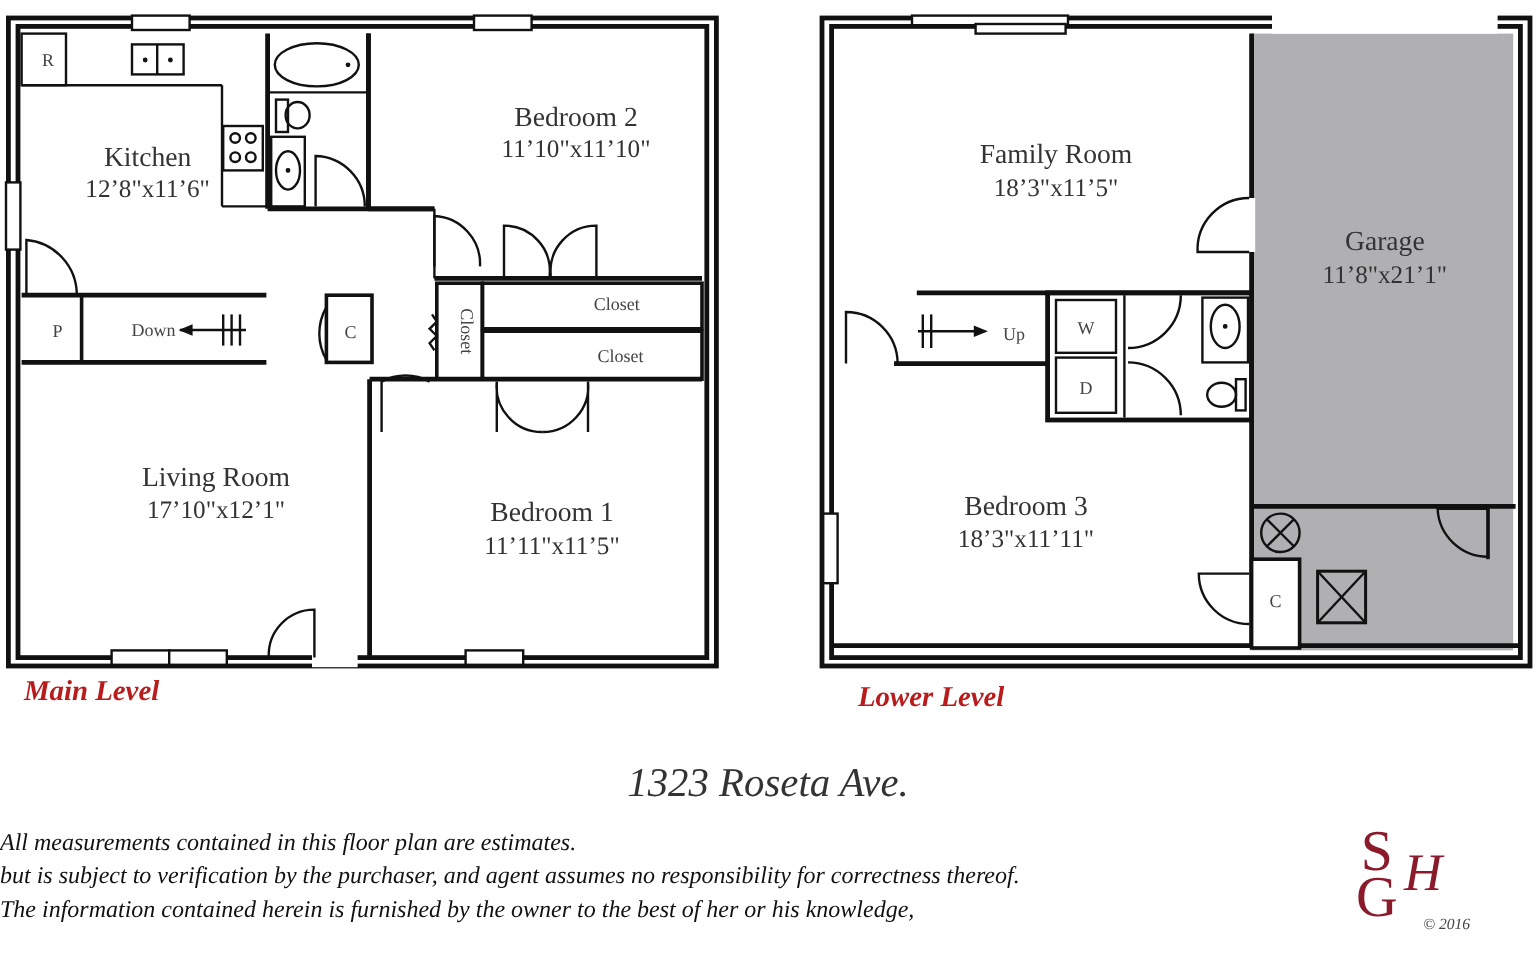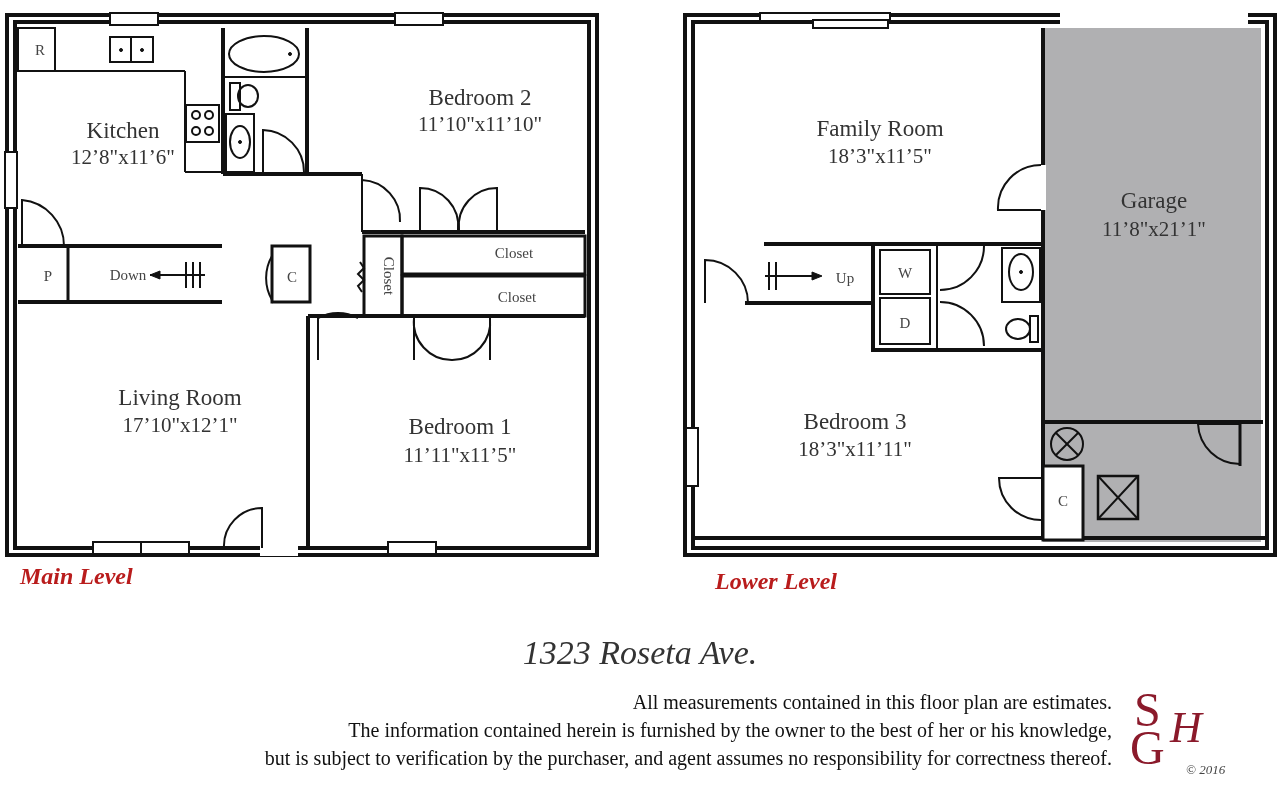--- a/index.html
+++ b/index.html
@@ -3,21 +3,21 @@
 <meta charset="utf-8">
 <style>
   html, body { margin:0; padding:0; background:#ffffff; }
   body { width:1280px; height:796px; position:relative; overflow:hidden; font-family:"Liberation Serif","DejaVu Serif",serif; color:#222; }
   svg.plan { position:absolute; left:0; top:0; }
   .room-label { font-family:"Liberation Serif","DejaVu Serif",serif; fill:#333; font-size:23px; text-anchor:middle; }
   .room-dim { font-family:"Liberation Serif","DejaVu Serif",serif; fill:#333; font-size:21px; text-anchor:middle; }
   .small-label { font-family:"Liberation Serif","DejaVu Serif",serif; fill:#444; font-size:15px; text-anchor:middle; }
   .level-title { position:absolute; font-style:italic; font-weight:bold; font-size:24px; color:#b91c1c; font-family:"Liberation Serif","DejaVu Serif",serif; }
   .address { position:absolute; left:0; width:1280px; top:634px; text-align:center; font-style:italic; font-size:34px; color:#333; font-family:"Liberation Serif","DejaVu Serif",serif; }
-  .disclaimer { position:absolute; left:0; width:1112px; top:688px; text-align:right; font-size:20px; line-height:28px; color:#111; font-family:"Liberation Serif","DejaVu Serif",serif; }
+  .disclaimer { position:absolute; left:0; width:1112px; top:688px; text-align:left; font-size:20px; line-height:28px; color:#111; font-family:"Liberation Serif","DejaVu Serif",serif;font-style:italic; }
   .logo { position:absolute; left:1122px; top:682px; width:120px; height:100px; }
   .logo .s { position:absolute; left:12px; top:0px; font-size:48px; color:#8b1a2b; font-family:"Liberation Serif",serif; }
   .logo .h { position:absolute; left:48px; top:20px; font-size:44px; color:#8b1a2b; font-style:italic; font-family:"Liberation Serif",serif; }
   .logo .g { position:absolute; left:8px; top:38px; font-size:48px; color:#8b1a2b; font-family:"Liberation Serif",serif; }
   .logo .c { position:absolute; left:64px; top:80px; font-size:13px; color:#444; font-style:italic; font-family:"Liberation Serif",serif; }
 </style>
 </head>
 <body>
 
 <svg class="plan" width="1280" height="620" viewBox="0 0 1280 620">
@@ -199,22 +199,22 @@
   <text class="small-label" x="1063" y="506">C</text>
 </svg>
 
 <div class="level-title" style="left:20px; top:563px;">Main Level</div>
 <div class="level-title" style="left:703px; top:568px;margin-left:12px;">Lower Level</div>
 
 <div class="address">1323 Roseta Ave.</div>
 
 <div class="disclaimer">
   <div>All measurements contained in this floor plan are estimates.</div>
+  <div>but is subject to verification by the purchaser, and agent assumes no responsibility for correctness thereof.</div>
   <div>The information contained herein is furnished by the owner to the best of her or his knowledge,</div>
-  <div>but is subject to verification by the purchaser, and agent assumes no responsibility for correctness thereof.</div>
 </div>
 
 <div class="logo">
   <span class="s">S</span>
   <span class="h">H</span>
   <span class="g">G</span>
   <span class="c">© 2016</span>
 </div>
 
 </body></html>

